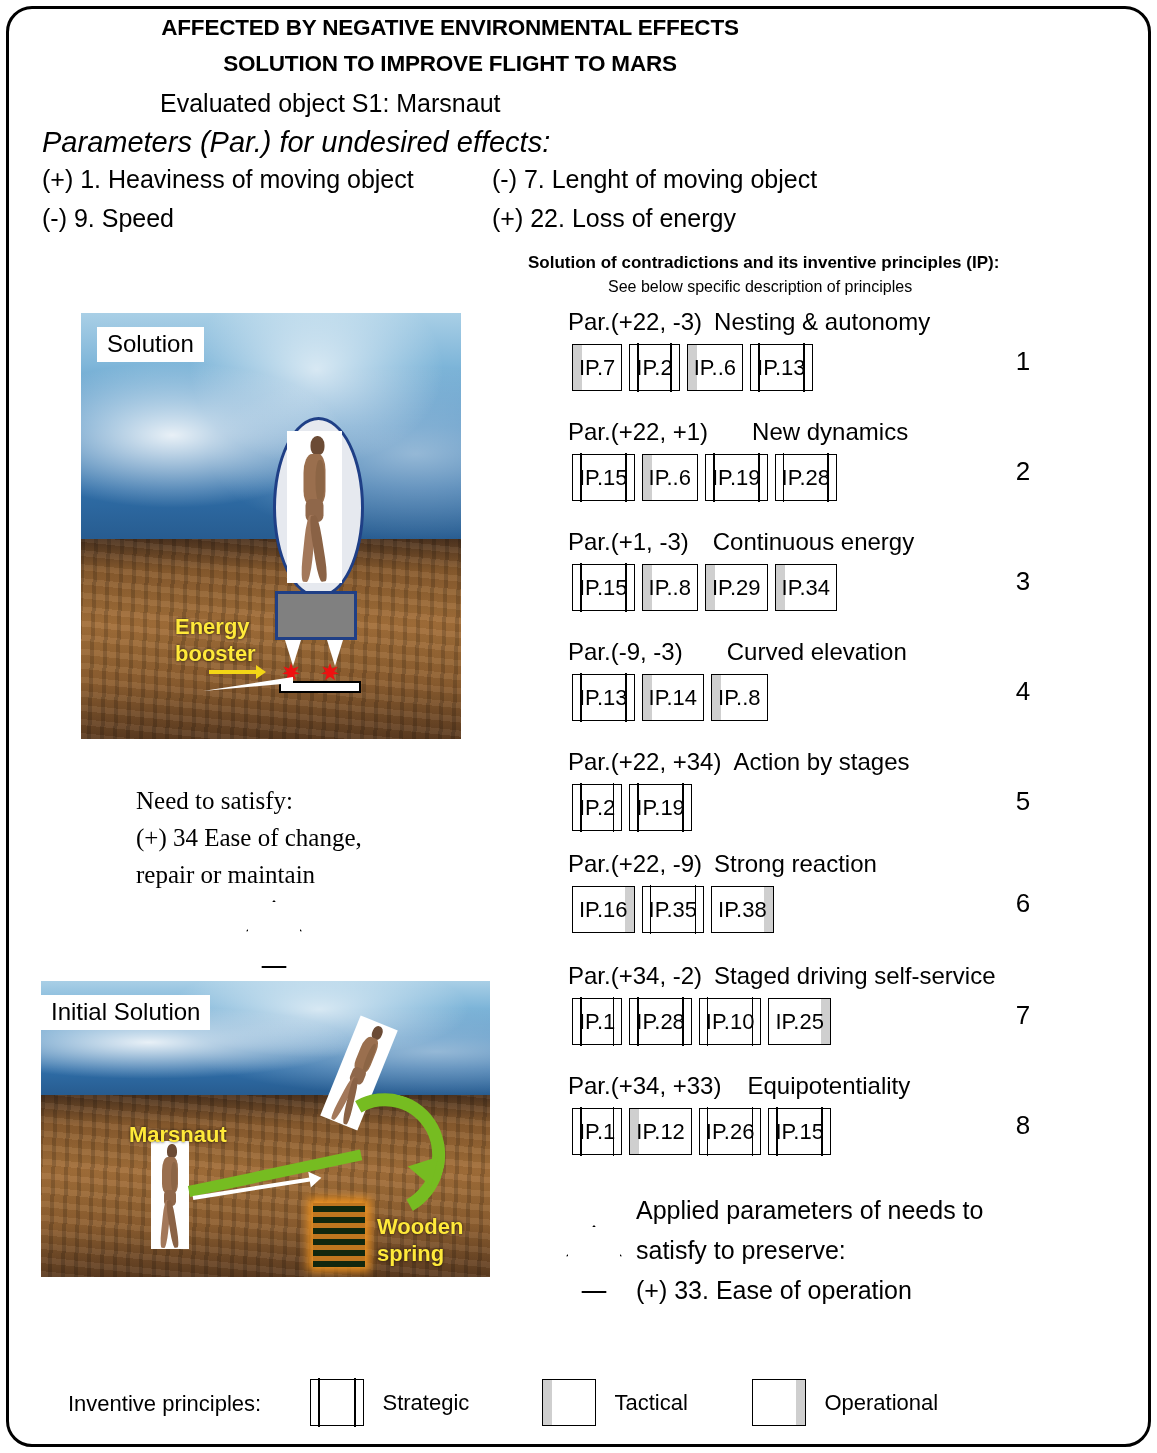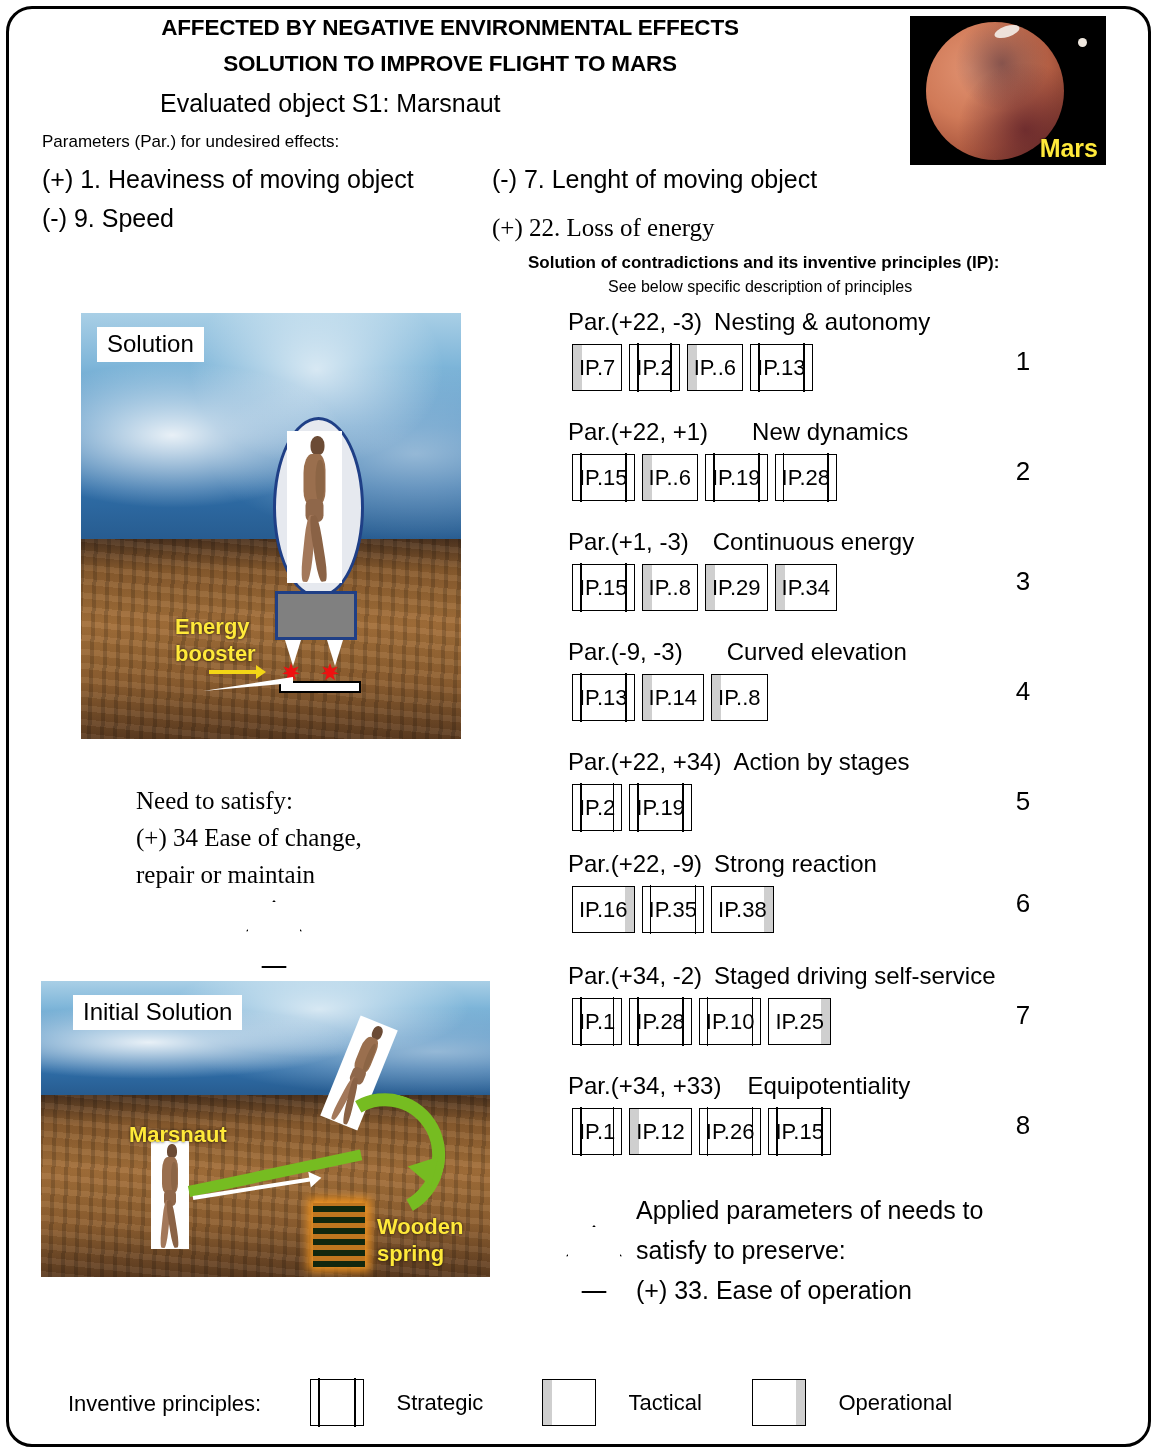--- a/index.html
+++ b/index.html
@@ -44,32 +44,33 @@
     color: #000;
   }
   .subtitle {
     position: absolute;
     left: 160px; top: 88px;
     font-size: 25px;
     line-height: 30px;
   }
   .params-label {
     position: absolute;
-    left: 42px; top: 132px;
-    font-size: 17px;
+    left: 42px; top: 126px;
+    font-size: 29px;
+    font-style: italic;
   }
   .par-row {
     position: absolute;
     font-size: 25px;
     white-space: nowrap;
   }
   .par-r1a { left: 42px;  top: 165px; }
   .par-r1b { left: 492px; top: 165px; }
   .par-r2a { left: 42px;  top: 204px; }
-  .par-r2b { left: 492px; top: 214px; font-family: Liberation Serif, serif; }
+  .par-r2b { left: 492px; top: 204px; }
 
   
   .mars-box {
     position: absolute;
     left: 910px; top: 16px;
     width: 196px; height: 149px;
     background: #000;
     overflow: hidden;
   }
   .mars-planet {
@@ -430,21 +431,21 @@
   }
   .legend-box.operational::after {
     content: "";
     position: absolute;
     right: 0; top: 0; bottom: 0; width: 9px; background: #cfcfcf;
   }
   .legend-text {
     display: inline-block;
     vertical-align: middle;
     font-size: 22px;
-    margin-left: 28px;
+    margin-left: 14px;
   }
   .lg1 { left: 310px; }
   .lg2 { left: 542px; }
   .lg3 { left: 752px; }
 </style>
 </head>
 <body>
 
 <div id="page">
   <div class="outer-frame"></div>
@@ -455,26 +456,20 @@
   </div>
 
   <div class="subtitle">Evaluated object S1: Marsnaut</div>
   <div class="params-label">Parameters (Par.) for undesired effects:</div>
 
   <div class="par-row par-r1a">(+) 1. Heaviness of moving object</div>
   <div class="par-row par-r1b">(-) 7. Lenght  of  moving object</div>
   <div class="par-row par-r2a">(-) 9.  Speed</div>
   <div class="par-row par-r2b">(+) 22. Loss of energy</div>
 
-  <div class="mars-box">
-    <div class="mars-planet"></div>
-    <div class="mars-cap"></div>
-    <div class="mars-moon"></div>
-    <div class="mars-label">Mars</div>
-  </div>
 
   <div class="sol-head">Solution of contradictions and its inventive principles (IP):</div>
   <div class="sol-sub">See below specific description of principles</div>
 
   <div class="ip-group" id="ip-group">
       <div class="ip-row" style="top: 308px;">
         <div class="ip-title" style="left: 568px;"><span class="par">Par.(+22, -3)</span><span class="nm" style="margin-left: 12px;">Nesting &amp; autonomy</span></div>
         <div class="ip-boxes" style="left: 572px;">
           <div class="ipbox tactical">
             <span class="lbl">IP.7</span>
@@ -674,21 +669,21 @@
     <div class="green-arrow-stem"></div>
     <div class="green-curve"></div>
     <div class="green-head"></div>
     <div class="white-arrow2"></div>
     <div class="spring"></div>
 
     <div class="label-yellow" style="left:88px;top:140px;">Marsnaut</div>
     <div class="label-yellow" style="left:336px;top:232px;width:110px;white-space:pre-line;">Wooden
 spring</div>
 
-    <div class="tag-white" style="left:32px;top:14px;">Initial Solution</div>
+    <div class="tag-white" style="left:0;top:14px;">Initial Solution</div>
   </div>
 
   <div class="arrow-up-outline arrow-up-2"></div>
   <div class="applied-text" style="white-space:pre-line;">Applied parameters of needs to satisfy to preserve:
 (+) 33. Ease of operation</div>
 
   <div class="legend-label">Inventive principles:</div>
   <div class="legend-item lg1">
     <span class="legend-box strategic"></span>
     <span class="legend-text">Strategic</span>

